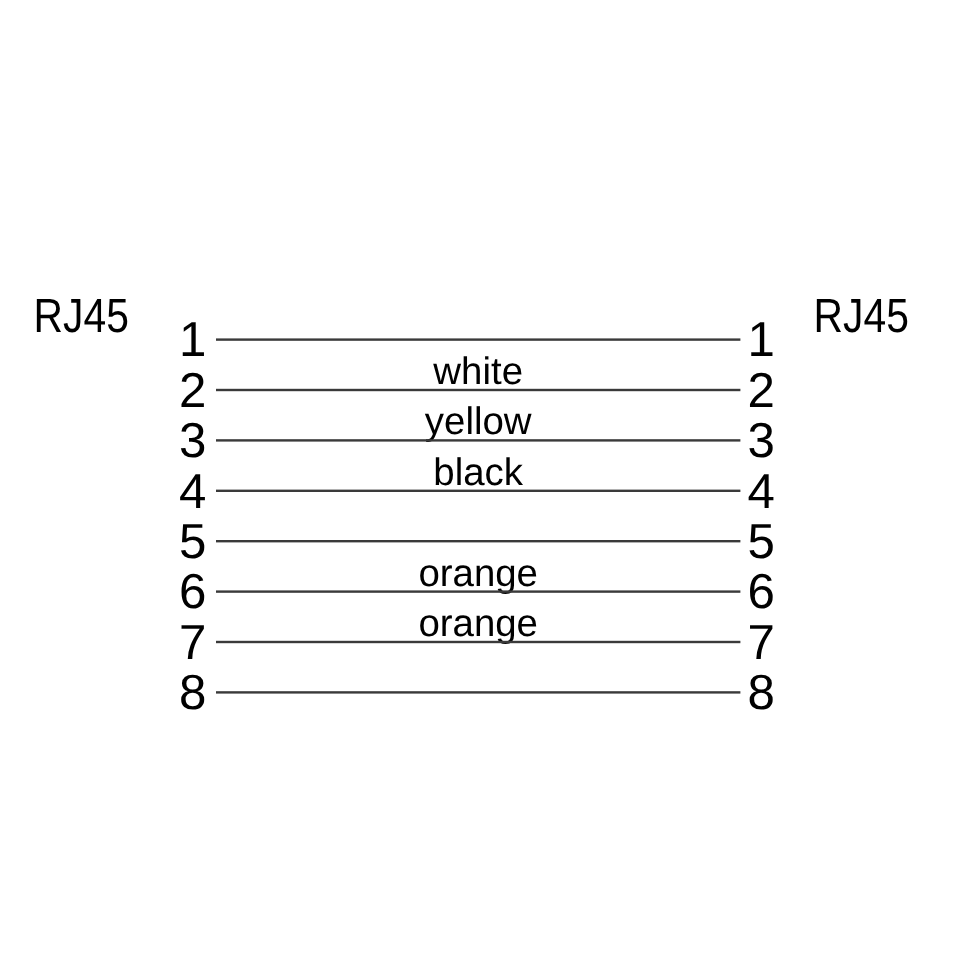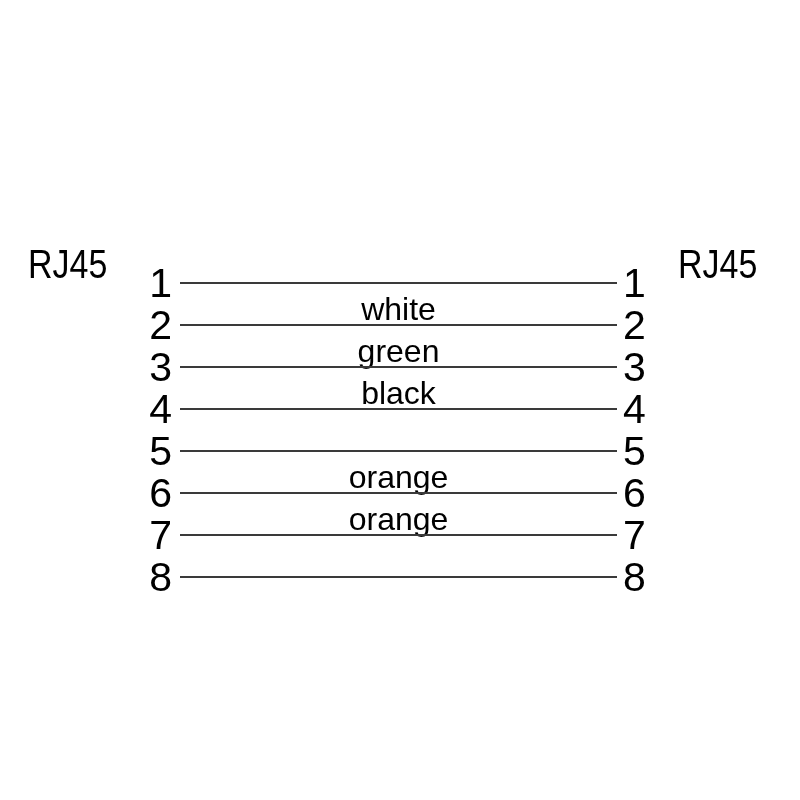--- a/index.html
+++ b/index.html
@@ -98,21 +98,21 @@
 
   <div class="wire-row row-1">
     <span class="pin pin-left">2</span>
     <span class="wire-label">white</span>
     <span class="wire-line"></span>
     <span class="pin pin-right">2</span>
   </div>
 
   <div class="wire-row row-2">
     <span class="pin pin-left">3</span>
-    <span class="wire-label">green</span>
+    <span class="wire-label">yellow</span>
     <span class="wire-line"></span>
     <span class="pin pin-right">3</span>
   </div>
 
   <div class="wire-row row-3">
     <span class="pin pin-left">4</span>
     <span class="wire-label">black</span>
     <span class="wire-line"></span>
     <span class="pin pin-right">4</span>
   </div>

